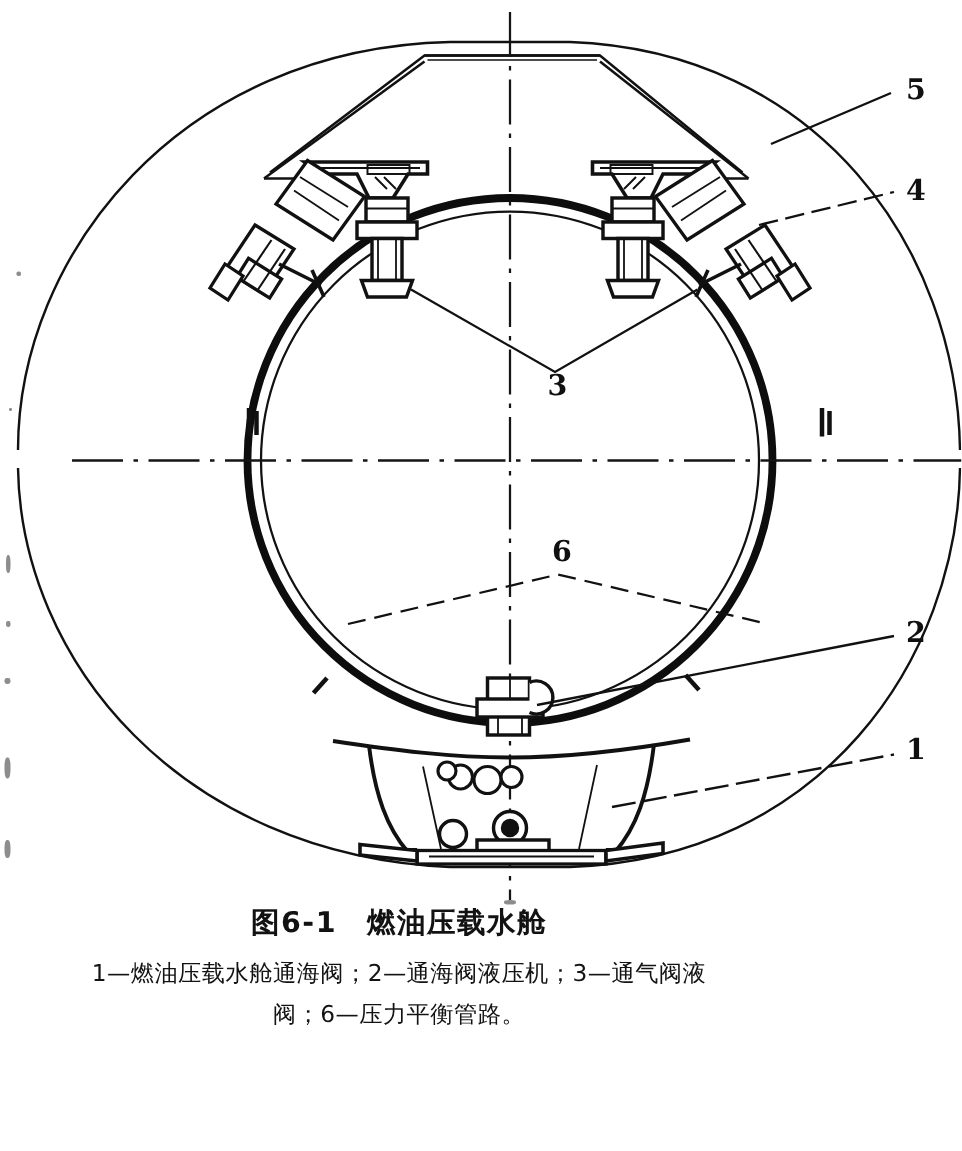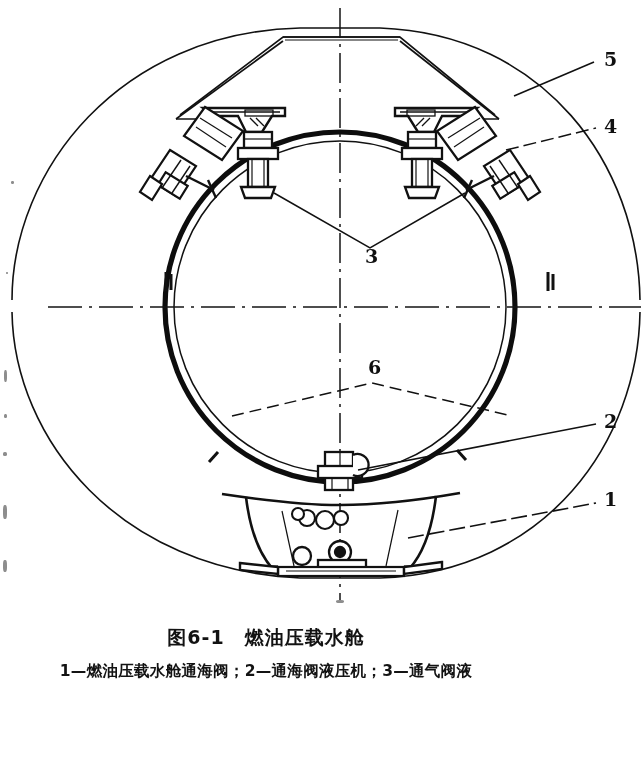--- a/index.html
+++ b/index.html
@@ -5,31 +5,31 @@
   html,body{margin:0;padding:0;}
   body{
     width:641px;height:767px;
     background:#ffffff;
     font-family:"DejaVu Sans","Liberation Sans",sans-serif;
     position:relative;overflow:hidden;
   }
   #figure-root{position:absolute;inset:0;}
   svg#diagram{position:absolute;left:0;top:0;width:641px;height:620px;display:block;}
   .caption-block{
-    position:absolute;left:0;top:622px;width:532px;
+    position:absolute;left:0;top:600px;width:532px;
     text-align:center;
   }
   .fig-title{
     font-size:19px;font-weight:bold;color:#121212;
     letter-spacing:1px;line-height:30px;
     font-family:"DejaVu Sans","Liberation Sans",sans-serif;
   }
   .legend{
     margin-top:6px;
-    font-size:15.5px;font-weight:bold;color:#131313;
+    font-size:15.5px;font-weight:normal;color:#131313;
     line-height:27px;letter-spacing:0.3px;
     padding:0 42px;
     text-align:center;
   }
   .legend .lg-line{display:block;white-space:nowrap;}
   .lbl{
     font-family:"DejaVu Serif","Liberation Serif",serif;
     font-weight:bold;font-size:19px;fill:#101010;
   }
   .scan-speck{position:absolute;background:#8d8d8d;border-radius:40%;}
@@ -267,16 +267,17 @@
   <div class="scan-speck" style="left:4px;top:414px;width:3px;height:4px;"></div>
   <div class="scan-speck" style="left:3px;top:452px;width:4px;height:4px;"></div>
   <div class="scan-speck" style="left:3px;top:505px;width:4px;height:14px;"></div>
   <div class="scan-speck" style="left:3px;top:560px;width:4px;height:12px;"></div>
   <div class="scan-speck" style="left:336px;top:600px;width:8px;height:3px;"></div>
 
   <div class="caption-block">
     <div class="fig-title">图6-1　燃油压载水舱</div>
     <div class="legend">
       <span class="lg-line">1—燃油压载水舱通海阀；2—通海阀液压机；3—通气阀液</span>
+      <span class="lg-line">阀；6—压力平衡管路。</span>
     </div>
   </div>
 
 </div>
 
 </body></html>

